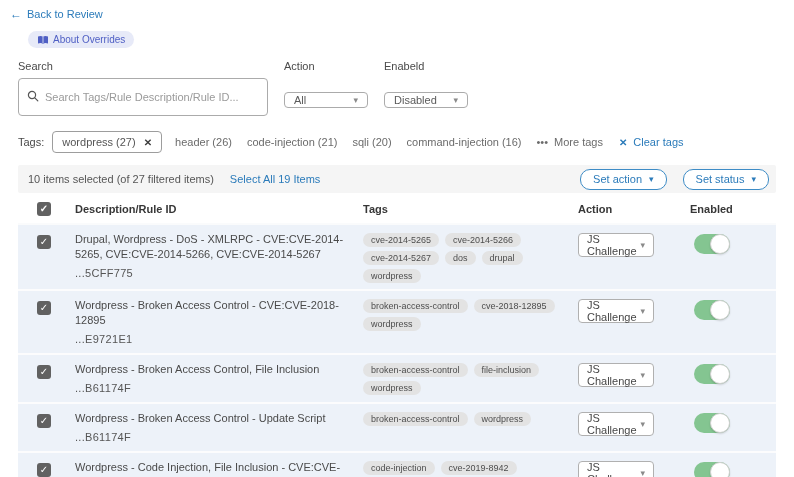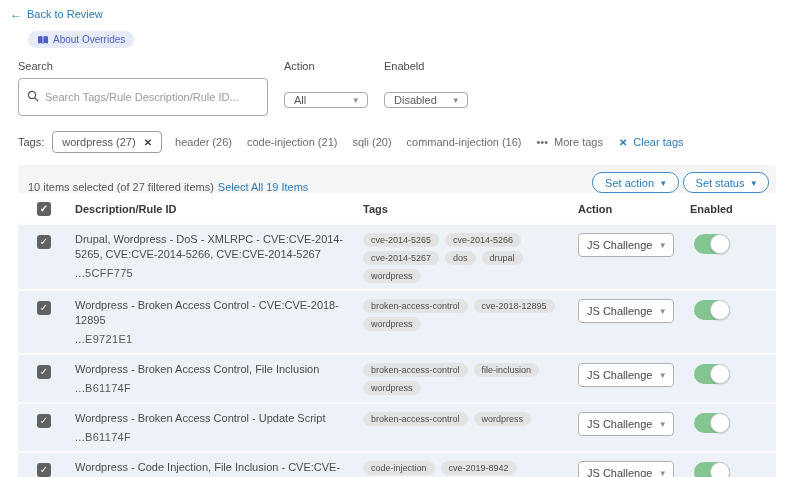--- a/index.html
+++ b/index.html
@@ -68,21 +68,21 @@
   .selected-chip .x { color: #3d3d3d; font-size: 10px; font-weight: 700; cursor: pointer; }
   .tag-options { display: inline-flex; gap: 15px; margin-left: 13px; color: #6b6b6b; }
   .tag-option { cursor: pointer; text-align: center; }
   .more-tags { margin-left: 15px; color: #6b6b6b; cursor: pointer; display: inline-flex; gap: 6px; align-items: center; }
   .clear-tags { margin-left: 16px; color: #2b7bba; cursor: pointer; display: inline-flex; gap: 6px; align-items: center; }
   .clear-tags .x { font-size: 10px; font-weight: 700; }
 
   
   .selection-bar {
     margin-top: 12px; height: 28px; background: #f5f5f5; border-radius: 2px;
-    display: flex; align-items: flex-end; padding: 0 7px 0 10px; gap: 4px;
+    display: flex; align-items: center; padding: 0 7px 0 10px; gap: 16px;
   }
   .selection-summary { color: #565656; }
   .select-all-link { color: #2b7bba; cursor: pointer; text-decoration: none; }
   .selection-spacer { flex: 1; }
   .bar-btn {
     display: inline-flex; align-items: center; gap: 7px;
     height: 21px; padding: 0 12px; background: #fff;
     border: 1px solid #3e8cc6; border-radius: 10px;
     color: #2b7bba; font-size: 11px; cursor: pointer;
     font-family: "Liberation Sans", sans-serif;
@@ -111,21 +111,21 @@
   .data-row .cb-cell { padding-top: 3px; }
   .desc-cell { color: #4a4a4a; line-height: 15px; padding-right: 16px; }
   .rule-id { margin-top: 4px; color: #555; letter-spacing: .3px; }
   .tags-cell { display: flex; flex-wrap: wrap; gap: 4px 6px; padding-right: 14px; margin-top: 1px; }
   .chip {
     background: #e3e3e3; color: #4d4d4d; font-size: 9px;
     padding: 1px 8px; border-radius: 8px; line-height: 12px; white-space: nowrap;
   }
   .action-cell { padding-top: 0; }
   .row-select {
-    width: 96px; height: 24px; margin-top: 1px;
+    width: 76px; height: 24px; margin-top: 1px;
     display: flex; align-items: center; justify-content: space-between;
     padding: 0 8px; background: #fff; border: 1px solid #b0b0b0; border-radius: 4px;
     color: #474747; cursor: pointer;
   }
   .row-select .caret { color: #8a8a8a; font-size: 9px; }
   .toggle {
     width: 36px; height: 20px; border-radius: 10px; background: #84c591;
     position: relative; margin-top: 2px; margin-left: 4px; cursor: pointer;
   }
   .toggle .knob {

